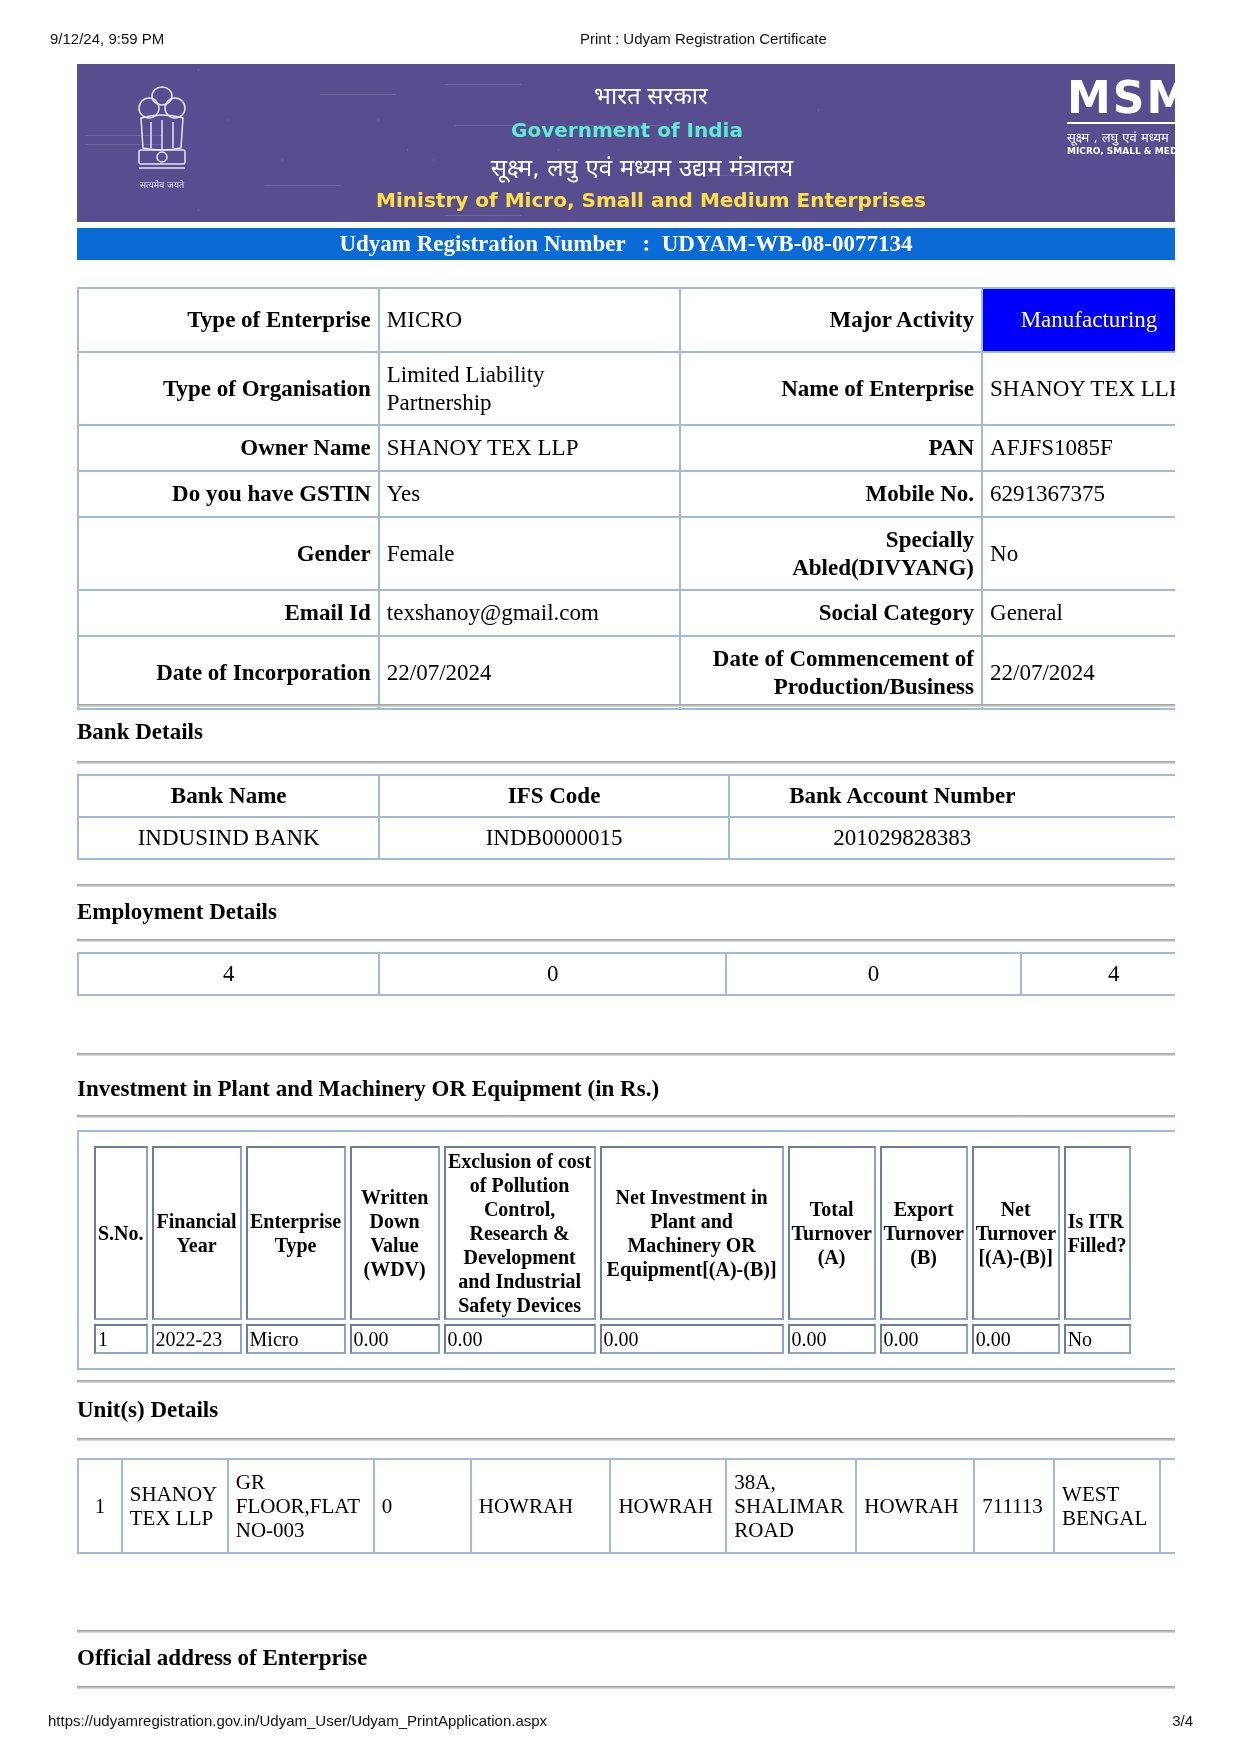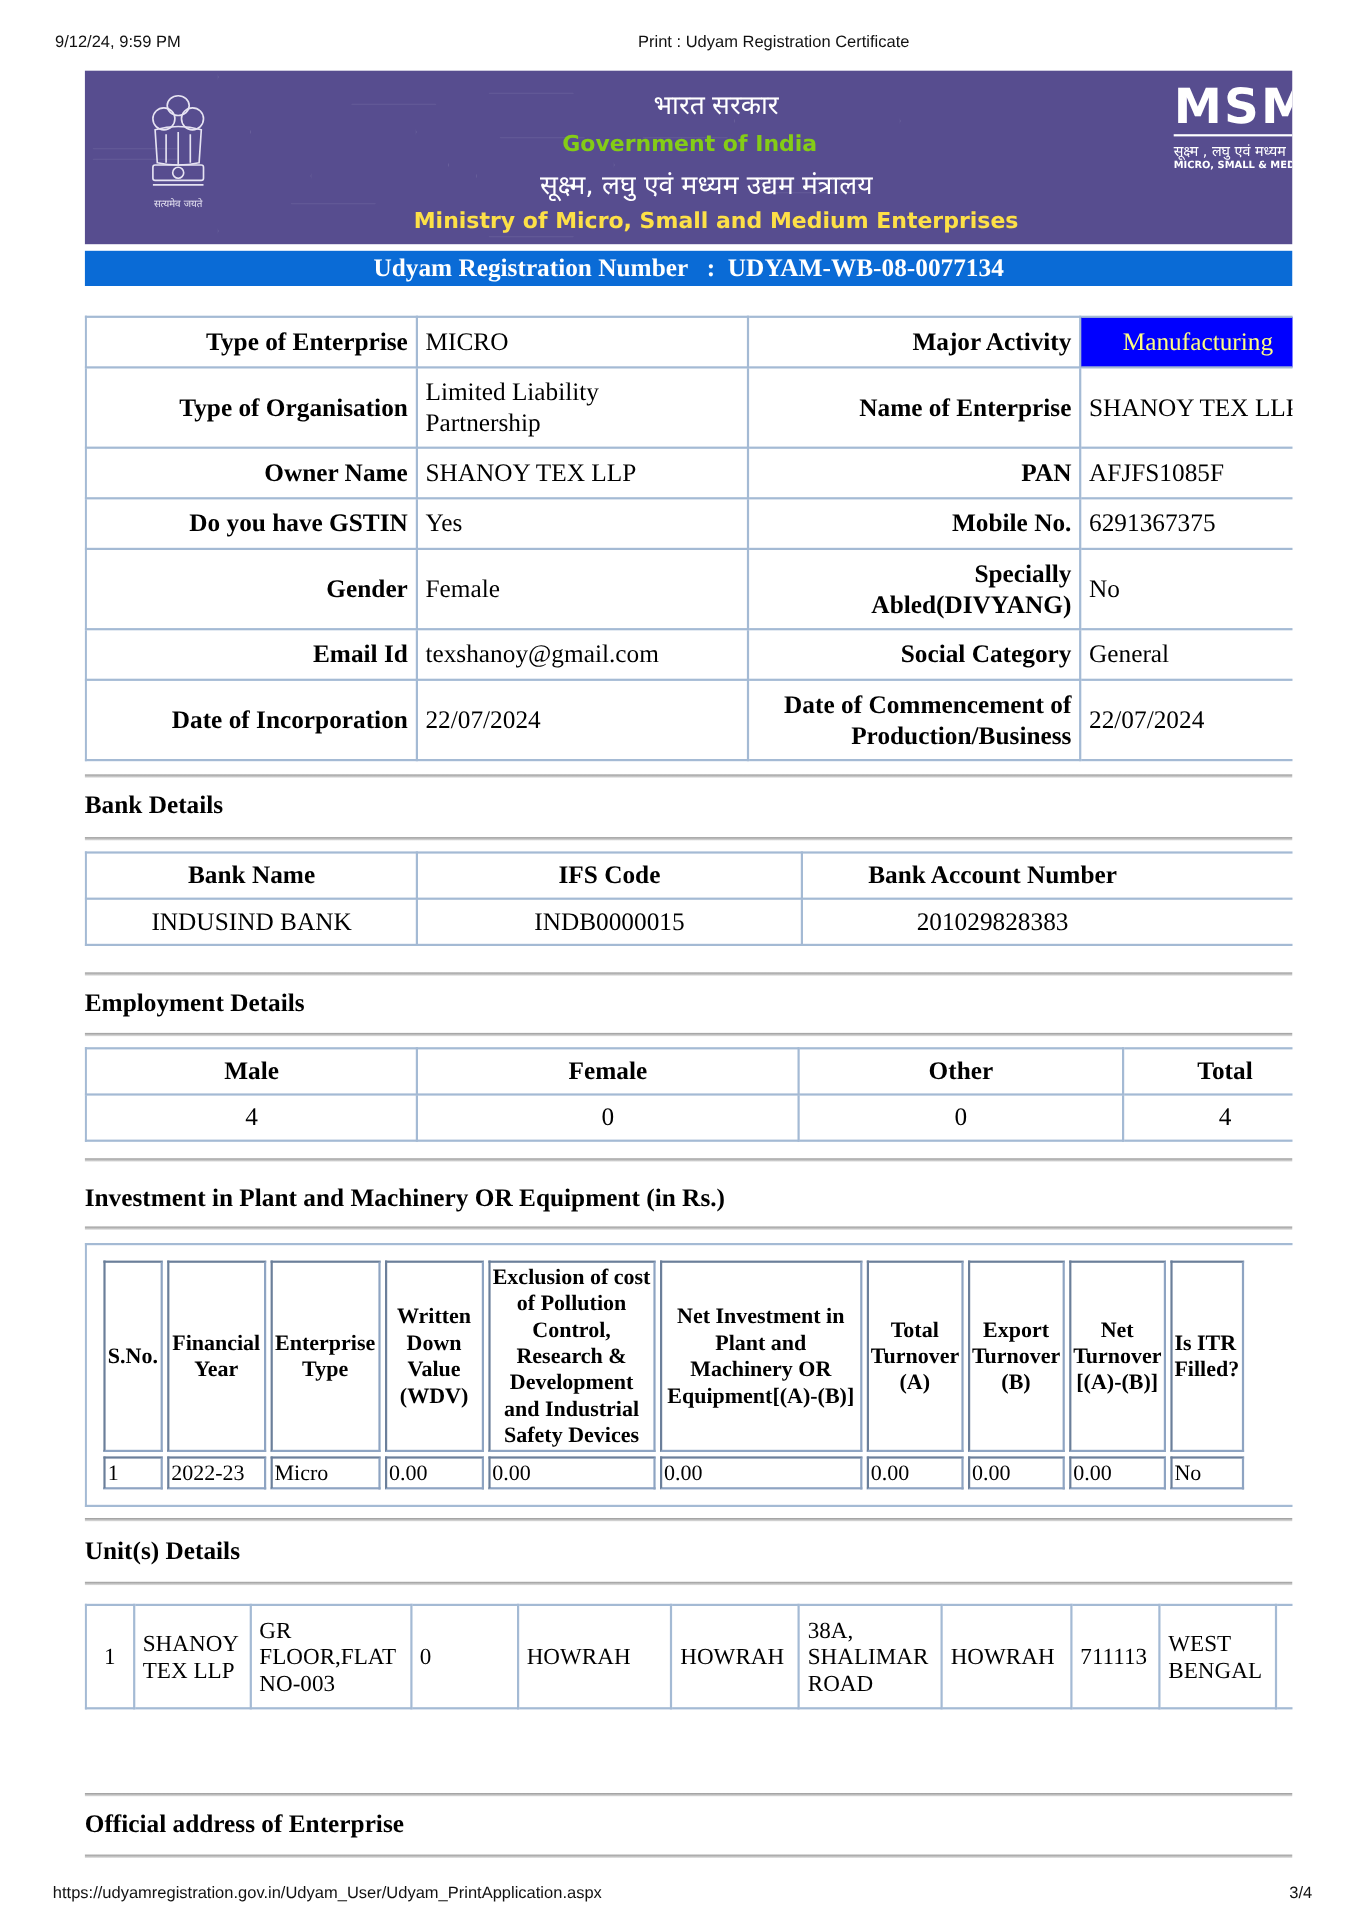--- a/index.html
+++ b/index.html
@@ -10,21 +10,21 @@
   .print-ftr { position:absolute; top:1712px; left:0; width:1240px; font-family:"Liberation Sans", sans-serif; font-size:15px; color:#111; }
   .print-ftr .url { position:absolute; left:48px; }
   .print-ftr .pg { position:absolute; right:47px; }
 
   .page { position:absolute; left:77px; top:64px; width:1098px; height:1640px; overflow:hidden; }
 
   .banner { position:absolute; left:0; top:0; width:1098px; height:158px; background:#574d8f; overflow:hidden; }
   .banner .hex { position:absolute; border:1.5px solid rgba(255,255,255,0.13); width:150px; height:130px; clip-path:polygon(25% 0,75% 0,100% 50%,75% 100%,25% 100%,0 50%); }
   .banner .emblem { position:absolute; left:50px; top:14px; width:70px; height:120px; }
   .banner .hindi1 { position:absolute; left:0; width:1098px; top:14px; text-align:center; color:#fff; font-family:Liberation Sans, sans-serif; font-size:24px; padding-left:50px; box-sizing:border-box; }
-  .banner .eng1 { position:absolute; left:0; width:1050px; top:54px; text-align:center; color:#84cc16; font-family:"DejaVu Sans", sans-serif; font-weight:bold; font-size:20px; padding-left:50px; box-sizing:border-box; }
+  .banner .eng1 { position:absolute; left:0; width:1050px; top:54px; text-align:center; color:#5eead4; font-family:"DejaVu Sans", sans-serif; font-weight:bold; font-size:20px; padding-left:50px; box-sizing:border-box; }
   .banner .hindi2 { position:absolute; left:0; width:1098px; top:86px; text-align:center; color:#fff; font-family:"DejaVu Sans", sans-serif; font-size:24px; padding-left:32px; box-sizing:border-box; }
   .banner .eng2 { position:absolute; left:0; width:1098px; top:124px; text-align:center; color:#fde047; font-family:"DejaVu Sans", sans-serif; font-weight:bold; font-size:20px; padding-left:50px; box-sizing:border-box; }
   .banner .msme { position:absolute; left:990px; top:14px; width:120px; color:#fff; }
   .banner .msme .logo { font-family:"DejaVu Sans", sans-serif; font-weight:bold; font-size:44px; letter-spacing:2px; line-height:40px; }
   .banner .msme .line { height:2px; background:#fff; width:110px; margin:4px 0 4px 0; }
   .banner .msme .hi { font-family:"DejaVu Sans", sans-serif; font-size:13px; white-space:nowrap; }
   .banner .msme .en { font-family:"DejaVu Sans", sans-serif; font-size:9px; white-space:nowrap; font-weight:bold; }
 
   .regbar { position:absolute; left:0; top:164px; width:1098px; height:32px; background:#0a6bd6; color:#fff; font-weight:bold; font-size:23px; line-height:32px; text-align:center; }
 
@@ -111,21 +111,21 @@
   </div>
 
   <table class="info grid">
     <colgroup>
         <col style="width:302px">
         <col style="width:302px">
         <col style="width:302px">
         <col style="width:214px">
       </colgroup>
     <tbody>
-        <tr style="height:46px">
+        <tr style="height:64px">
       <td class="lbl">Type of Enterprise</td>
       <td>MICRO</td>
       <td class="lbl">Major Activity</td>
       <td class="highlight">Manufacturing</td>
     </tr>
     <tr style="height:73px">
       <td class="lbl">Type of Organisation</td>
       <td style="line-height:28px"><span style="display:inline-block;width:200px">Limited Liability Partnership</span></td>
       <td class="lbl">Name of Enterprise</td>
       <td style="white-space:nowrap">SHANOY TEX LLP</td>
@@ -192,26 +192,20 @@
   <div class="hr" style="top:875px"></div>
 
   <table class="simple grid" style="top:888px">
     <colgroup>
         <col style="width:302px">
         <col style="width:347px">
         <col style="width:296px">
         <col style="width:185px">
       </colgroup>
     <tbody>
-        <tr>
-      <th>Male</th>
-      <th>Female</th>
-      <th>Other</th>
-      <th>Total</th>
-    </tr>
     <tr>
       <td>4</td>
       <td>0</td>
       <td>0</td>
       <td>4</td>
     </tr>
   </tbody>
     </table>
 
   <div class="hr" style="top:989px"></div>

